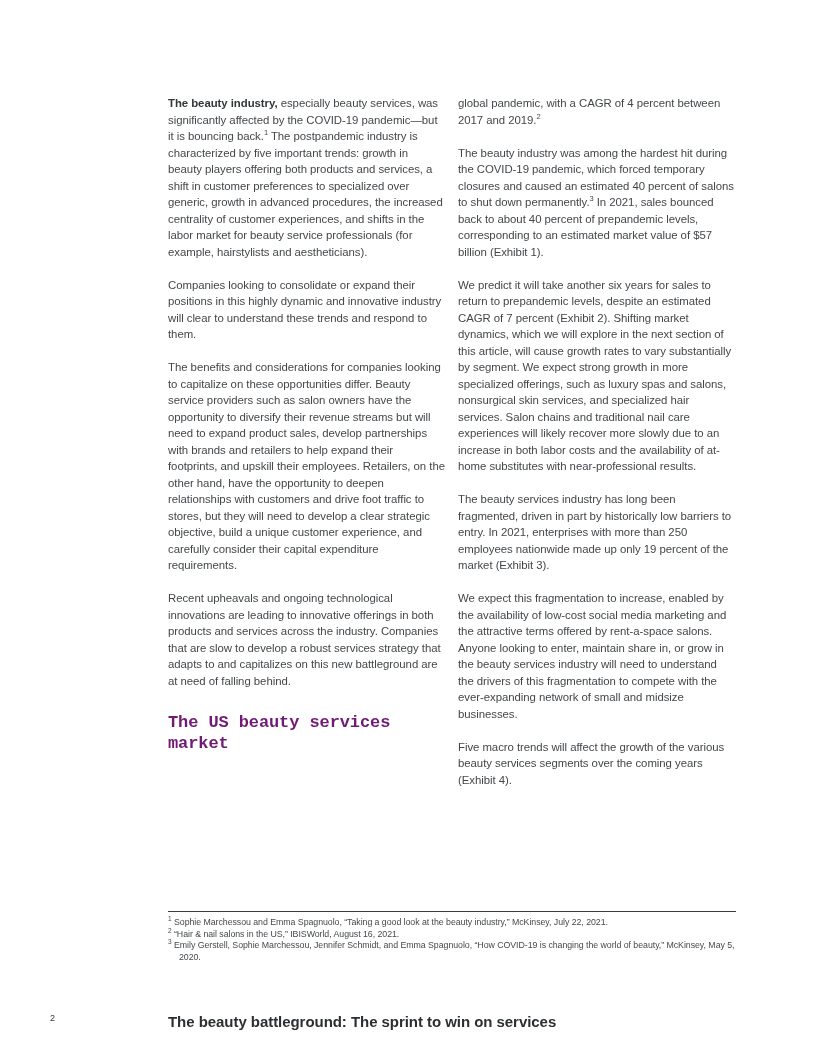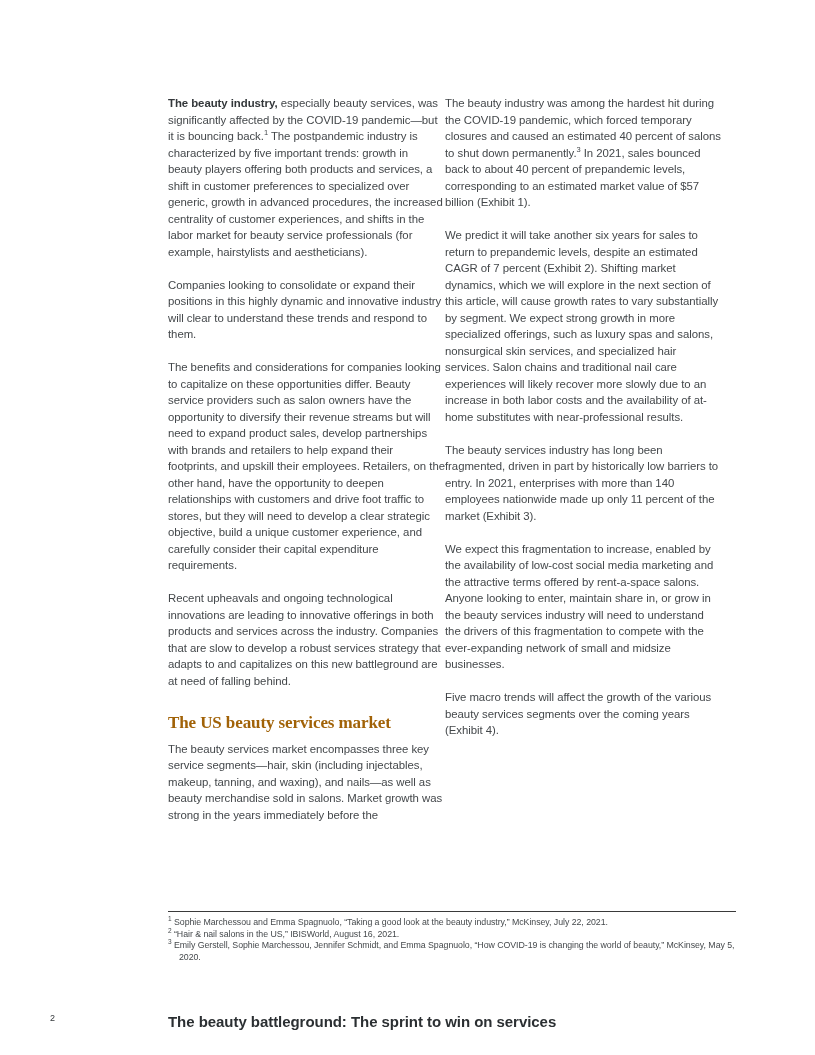--- a/index.html
+++ b/index.html
@@ -14,20 +14,21 @@
     background: #ffffff;
     font-family: "Liberation Sans", sans-serif;
     color: #43474a;
     overflow: hidden;
   }
   .columns {
     position: absolute;
     left: 168px;
     top: 95px;
     display: flex;
+    gap: 13px;
   }
   .col {
     width: 277px;
     font-size: 11.4px;
     line-height: 16.5px;
     letter-spacing: -0.05px;
     text-align: left;
   }
   .col p {
     margin: 0 0 16.5px 0;
@@ -35,25 +36,25 @@
   .lead {
     font-weight: bold;
     color: #33373a;
   }
   sup.ref {
     font-size: 7.5px;
     line-height: 0;
     vertical-align: super;
   }
   h2.section-heading {
-    font-family: Liberation Serif, serif;
+    font-family: Liberation Mono, monospace;
     font-size: 17px;
     line-height: 20.5px;
     font-weight: 700;
-    color: #a16207;
+    color: #701a75;
     letter-spacing: -0.1px;
     margin: 24px 0 7px 0;
   }
   .footnotes {
     position: absolute;
     left: 168px;
     top: 911px;
     width: 568px;
     border-top: 1px solid #3a3a3a;
     padding-top: 5px;
@@ -94,27 +95,27 @@
 <div class="page">
 
   <div class="columns">
 
     <div class="col">
       <p><strong class="lead">The beauty industry,</strong><span> especially beauty services, was significantly affected by the COVID-19 pandemic—but it is bouncing back.</span><sup class="ref">1</sup><span> The postpandemic industry is characterized by five important trends: growth in beauty players offering both products and services, a shift in customer preferences to specialized over generic, growth in advanced procedures, the increased centrality of customer experiences, and shifts in the labor market for beauty service professionals (for example, hairstylists and aestheticians).</span></p>
       <p>Companies looking to consolidate or expand their positions in this highly dynamic and innovative industry will clear to understand these trends and respond to them.</p>
       <p>The benefits and considerations for companies looking to capitalize on these opportunities differ. Beauty service providers such as salon owners have the opportunity to diversify their revenue streams but will need to expand product sales, develop partnerships with brands and retailers to help expand their footprints, and upskill their employees. Retailers, on the other hand, have the opportunity to deepen relationships with customers and drive foot traffic to stores, but they will need to develop a clear strategic objective, build a unique customer experience, and carefully consider their capital expenditure requirements.</p>
       <p>Recent upheavals and ongoing technological innovations are leading to innovative offerings in both products and services across the industry. Companies that are slow to develop a robust services strategy that adapts to and capitalizes on this new battleground are at need of falling behind.</p>
       <h2 class="section-heading">The US beauty services market</h2>
-      <p>The beauty services market encompasses three key service segments—hair, skin (including injectables, makeup, tanning, and waxing), and nails—as well as beauty merchandise sold in salons. Market growth was strong in the years immediately before the</p>
     </div>
 
     <div class="col">
+      <p><span>global pandemic, with a CAGR of 4 percent between 2017 and 2019.</span><sup class="ref">2</sup></p>
       <p><span>The beauty industry was among the hardest hit during the COVID-19 pandemic, which forced temporary closures and caused an estimated 40 percent of salons to shut down permanently.</span><sup class="ref">3</sup><span> In 2021, sales bounced back to about 40 percent of prepandemic levels, corresponding to an estimated market value of $57 billion (Exhibit 1).</span></p>
       <p>We predict it will take another six years for sales to return to prepandemic levels, despite an estimated CAGR of 7 percent (Exhibit 2). Shifting market dynamics, which we will explore in the next section of this article, will cause growth rates to vary substantially by segment. We expect strong growth in more specialized offerings, such as luxury spas and salons, nonsurgical skin services, and specialized hair services. Salon chains and traditional nail care experiences will likely recover more slowly due to an increase in both labor costs and the availability of at-home substitutes with near-professional results.</p>
-      <p>The beauty services industry has long been fragmented, driven in part by historically low barriers to entry. In 2021, enterprises with more than 140 employees nationwide made up only 11 percent of the market (Exhibit 3).</p>
+      <p>The beauty services industry has long been fragmented, driven in part by historically low barriers to entry. In 2021, enterprises with more than 250 employees nationwide made up only 19 percent of the market (Exhibit 3).</p>
       <p>We expect this fragmentation to increase, enabled by the availability of low-cost social media marketing and the attractive terms offered by rent-a-space salons. Anyone looking to enter, maintain share in, or grow in the beauty services industry will need to understand the drivers of this fragmentation to compete with the ever-expanding network of small and midsize businesses.</p>
       <p>Five macro trends will affect the growth of the various beauty services segments over the coming years (Exhibit 4).</p>
     </div>
 
   </div>
 
   <div class="footnotes">
     <div class="footnote"><sup>1</sup> <span>Sophie Marchessou and Emma Spagnuolo, “Taking a good look at the beauty industry,” McKinsey, July 22, 2021.</span></div>
     <div class="footnote"><sup>2</sup> <span>“Hair &amp; nail salons in the US,” IBISWorld, August 16, 2021.</span></div>
     <div class="footnote"><sup>3</sup> <span>Emily Gerstell, Sophie Marchessou, Jennifer Schmidt, and Emma Spagnuolo, “How COVID-19 is changing the world of beauty,” McKinsey, May 5, 2020.</span></div>

